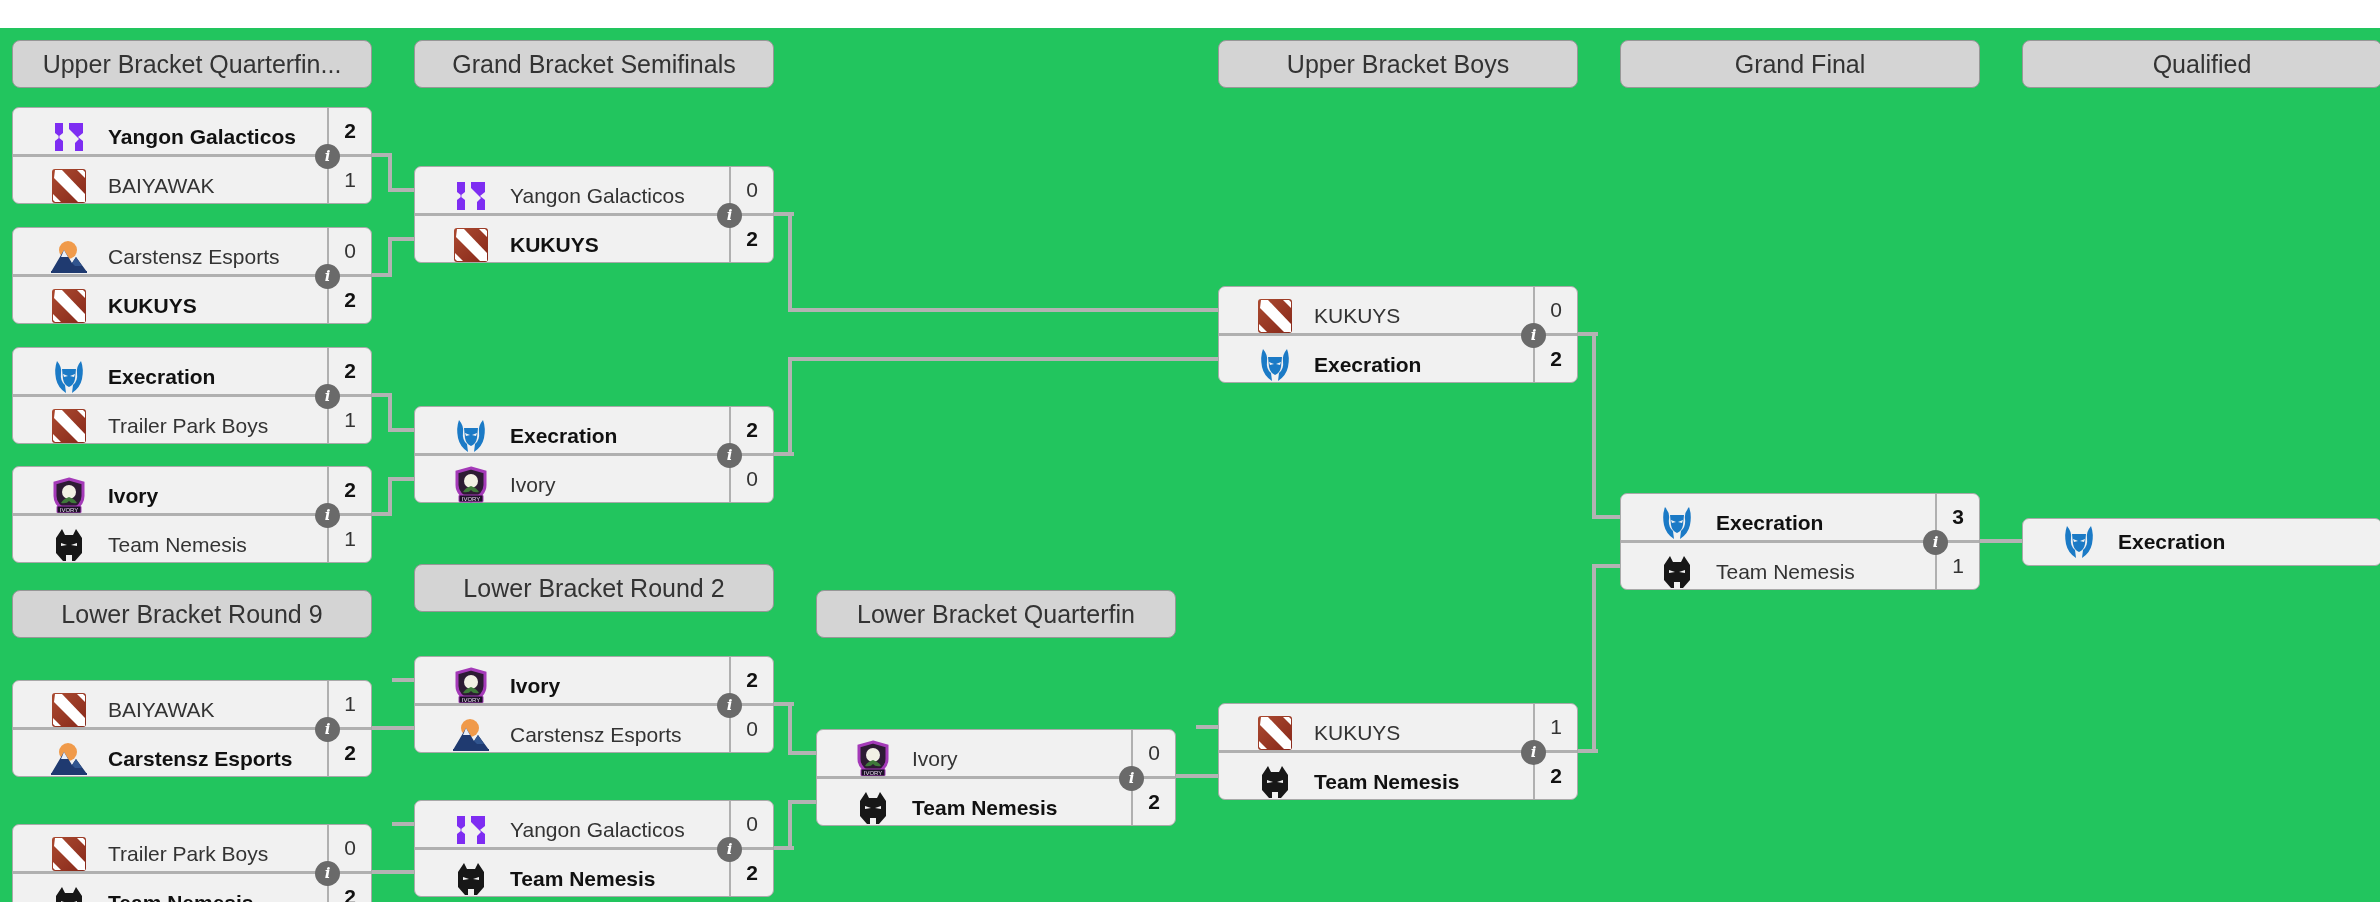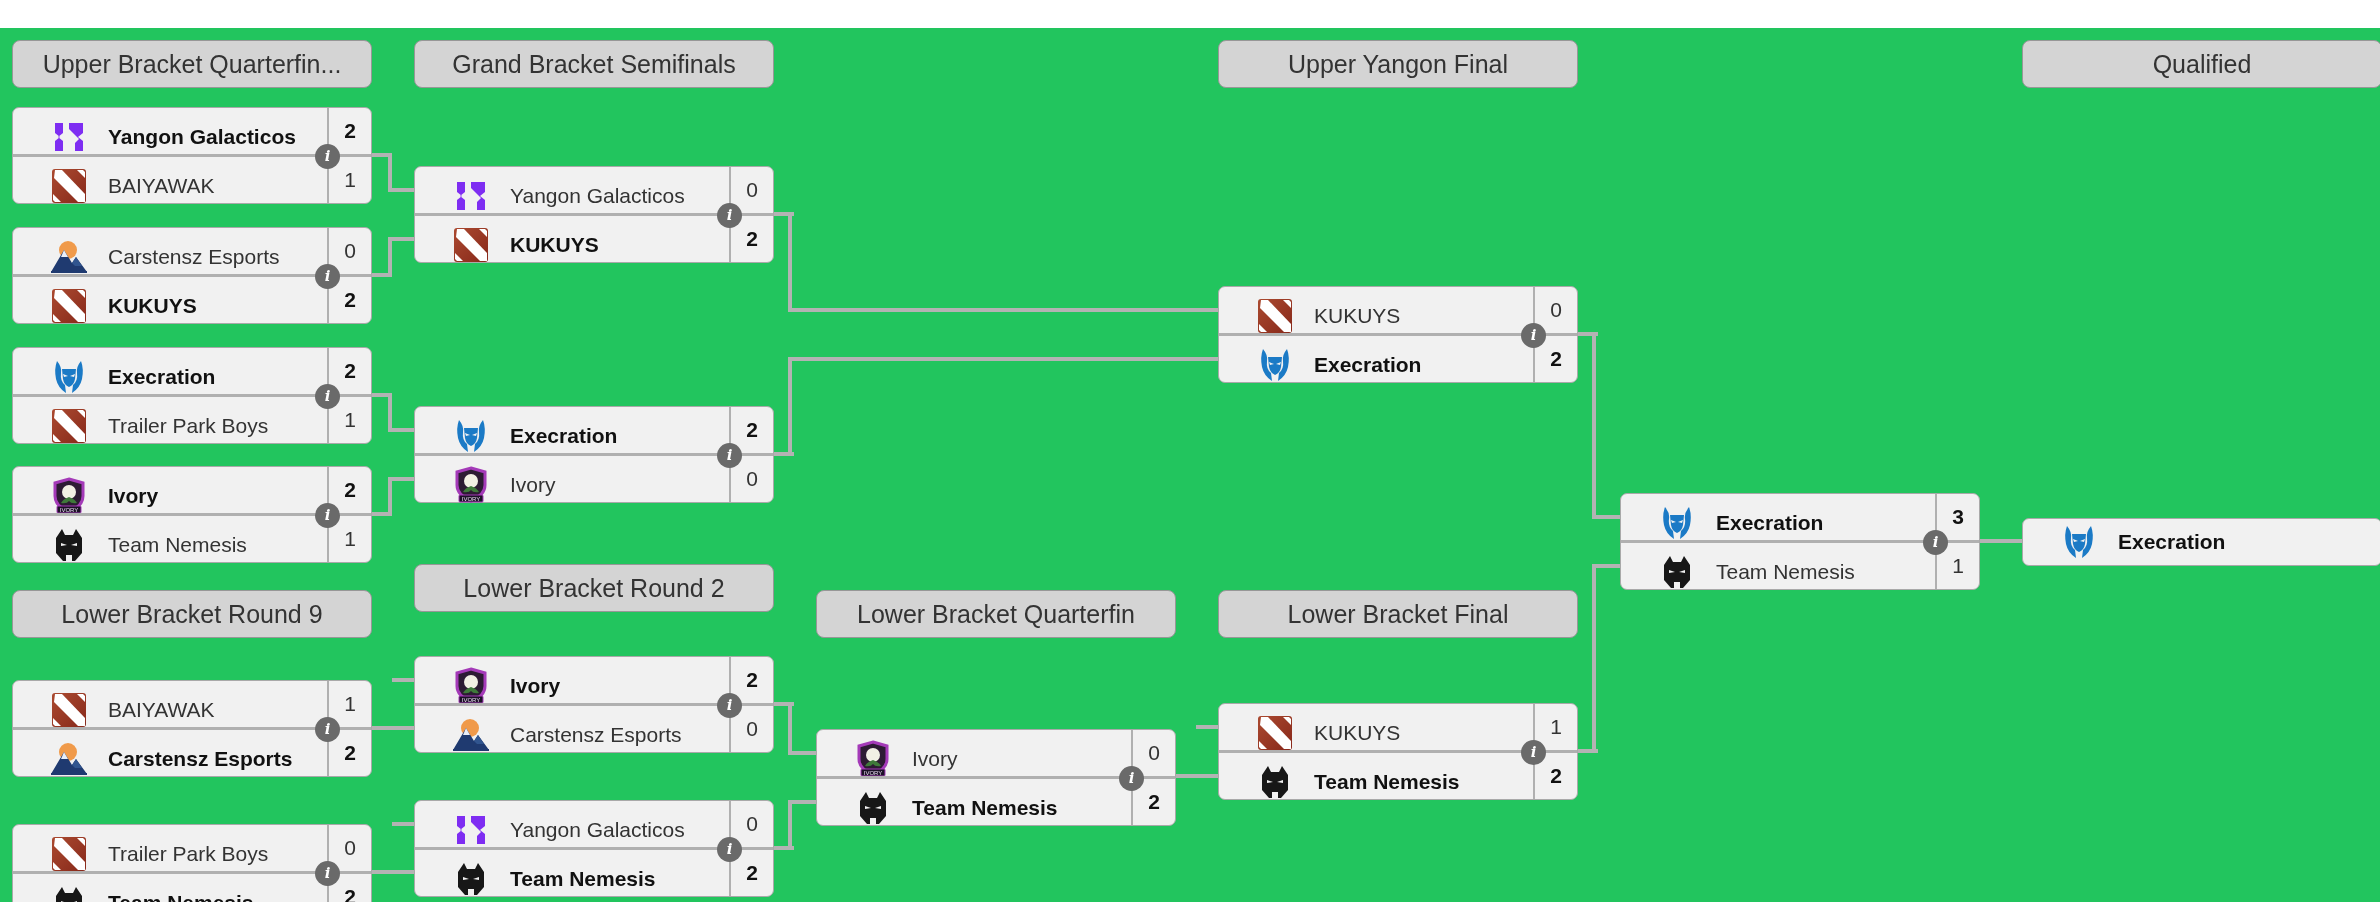--- a/index.html
+++ b/index.html
@@ -81,26 +81,26 @@
       <path d="M12 18 L18 20 L12 21 Z" fill="#f1f1f1"></path>
       <path d="M28 18 L22 20 L28 21 Z" fill="#f1f1f1"></path>
     </symbol>
   </defs>
 </svg>
 
 <div id="bracket">
 
   <div class="hdr" style="left:12px;top:12px">Upper Bracket Quarterfin...</div>
   <div class="hdr" style="left:414px;top:12px">Grand Bracket Semifinals</div>
-  <div class="hdr" style="left:1218px;top:12px">Upper Yangon Final</div>
+  <div class="hdr" style="left:1218px;top:12px">Upper Bracket Boys</div>
+  <div class="hdr" style="left:1620px;top:12px">Grand Final</div>
   <div class="hdr" style="left:2022px;top:12px">Qualified</div>
   <div class="hdr" style="left:12px;top:562px">Lower Bracket Round 9</div>
   <div class="hdr" style="left:414px;top:536px">Lower Bracket Round 2</div>
   <div class="hdr" style="left:816px;top:562px">Lower Bracket Quarterfin</div>
-  <div class="hdr" style="left:1218px;top:562px">Lower Bracket Final</div>
 
   <div class="match" style="left:12px;top:79px">
     <div class="vdiv"></div>
     <div class="trow t1">
       <span class="tlogo">
           <svg viewBox="0 0 40 40">
             <use href="#lg-yangon"></use>
           </svg>
         </span>
       <span class="tname winner">Yangon Galacticos</span>

